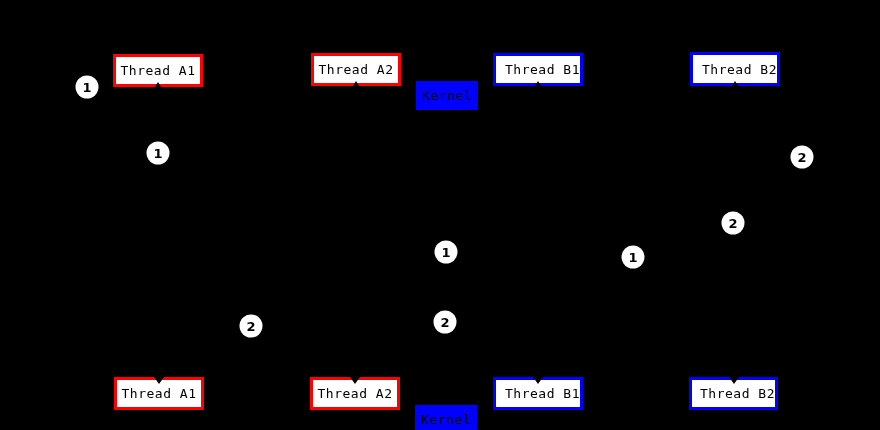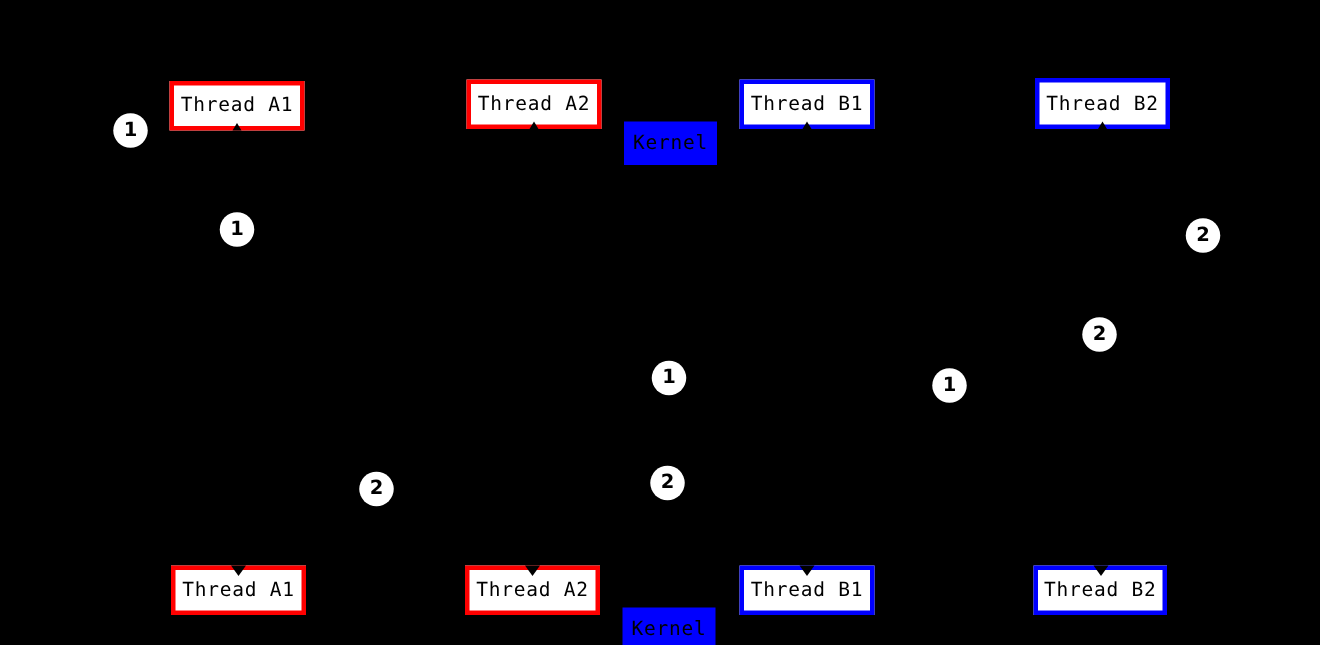--- a/index.html
+++ b/index.html
@@ -9,21 +9,21 @@
     font-family:"DejaVu Sans Mono", monospace;
     padding-left:32px;
   }
   .box{
     position:absolute;box-sizing:border-box;
     display:flex;align-items:center;justify-content:center;
     font-size:13px;letter-spacing:0.5px;
     color:var(--text,#000000);
   }
   .box.thread-a{background:var(--box-fill,#ffffff);border:3px solid var(--red,#ff0000);}
-  .box.thread-b{background:var(--box-fill,#ffffff);border:3px solid var(--blue,#0000ff);}
+  .box.thread-b{background:var(--box-fill,#ffffff);border:3px solid var(--blue,#0000ff);justify-content:flex-end;}
   .box.kernel{background:var(--blue,#0000ff);color:var(--text,#000000);margin-top:25px;}
   .box-label{white-space:nowrap;}
   
   .notch{position:absolute;left:50%;transform:translateX(-50%);width:0;height:0;
          border-left:5px solid transparent;border-right:5px solid transparent;}
   .notch.into-top{top:-3px;border-top:7px solid var(--bg,#000000);}
   .notch.stub-bottom{bottom:-3px;border-bottom:5px solid var(--bg,#000000);
          border-left:3px solid transparent;border-right:3px solid transparent;}
   .badge{
     position:absolute;width:23px;height:23px;border-radius:50%;

